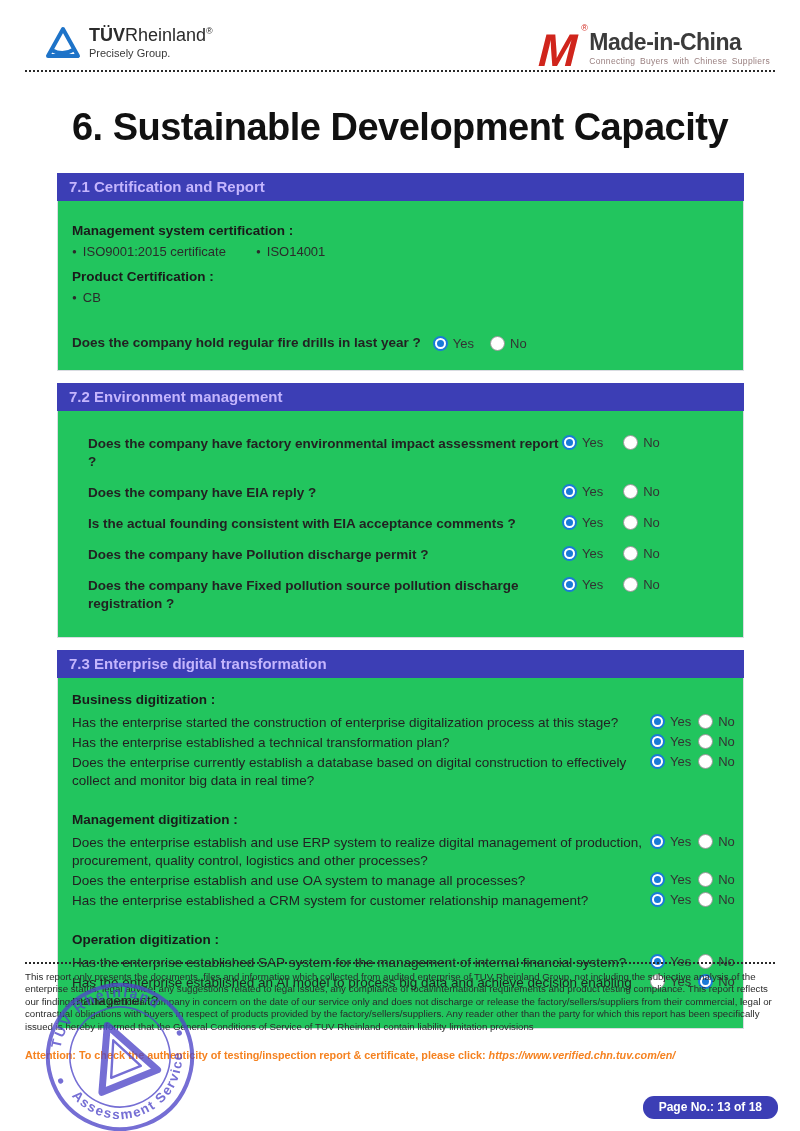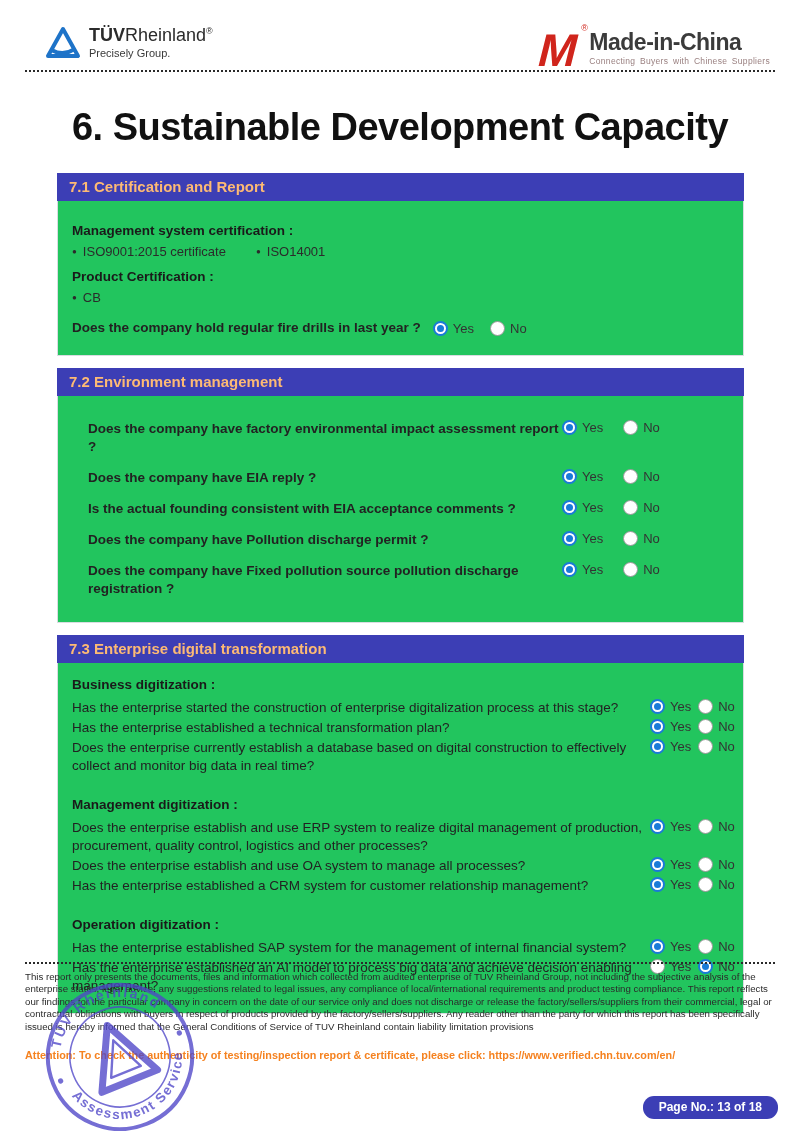--- a/index.html
+++ b/index.html
@@ -22,61 +22,61 @@
   .mic-tagline { font-size:8.5px; color:#9a8080; letter-spacing:0.3px; word-spacing:2px; margin-top:3px; }
   .dotted-line { border-top:2.5px dotted #2a2a2a; margin:0 25px; height:0; }
   .dotted-top { margin-top:-2px; }
 
   
   .page-title { text-align:center; font-size:38px; font-weight:bold; color:#111; margin:34px 0 24px; letter-spacing:-0.5px; }
 
   
   .form-area { margin:0 56px 0 57px; }
   .section { margin-bottom:12px; }
-  .section-header { background:#3c3eb5; color:#fdba74; font-size:15px; font-weight:bold; padding:5px 12px 6px; }
+  .section-header { background:#3c3eb5; color:#c4b5fd; font-size:15px; font-weight:bold; padding:5px 12px 6px; }
   .section-body { background:#22c55e; border:1px solid #d9dce1; border-top:none; padding:12px 14px 14px; }
 
   .field-label { font-weight:bold; font-size:13.5px; color:#1a1a1a; margin:8px 0 4px; }
   .bullets { display:flex; gap:30px; font-size:13px; color:#2b2b2b; margin:6px 0 10px; }
   .bullet .dot { font-size:8px; vertical-align:2px; margin-right:6px; color:#2b2b2b; }
 
   .q-row { display:flex; align-items:flex-start; margin-bottom:13px; }
   .q { font-size:13.5px; color:#222; line-height:18px; }
   .q-bold { font-weight:bold; }
   .radios { display:flex; flex-shrink:0; }
   .opt { display:inline-flex; align-items:center; gap:5px; }
   .opt-label { font-size:13px; color:#333; }
   .radio { width:15px; height:15px; border-radius:50%; border:1.5px solid #979797; background:#fff; display:inline-block; position:relative; flex-shrink:0; }
   .radio.checked { border:2px solid #1a7ad8; }
   .radio.checked::after { content:""; position:absolute; left:2px; top:2px; width:7px; height:7px; border-radius:50%; background:#1a7ad8; }
 
   
   .s1-body { padding:14px 14px 18px; }
-  .inline-q { display:flex; align-items:center; gap:12px; margin-top:14px; }
+  .inline-q { display:flex; align-items:center; gap:12px; margin-top:29px; }
   .inline-q .radios { gap:16px; }
 
   
   .s2-body { padding:24px 30px 11px; }
   .s2 .q { width:474px; flex-shrink:0; }
   .s2 .radios { gap:20px; margin-left:0; }
 
   
   .s3-body { padding:12px 14px 16px; }
   .s3 .q { width:578px; flex-shrink:0; }
   .s3 .radios { gap:7px; }
   .s3 .q-row { margin-bottom:2px; }
   .group-label { font-weight:bold; font-size:13.5px; color:#1a1a1a; margin:10px 0 7px; }
   .group-label.first { margin-top:2px; }
   .group-gap { height:10px; }
 
   
   .footer-dotted { position:absolute; left:25px; right:25px; top:962px; border-top:2.5px dotted #2a2a2a; }
   .disclaimer { position:absolute; left:25px; right:20px; top:971px; font-size:9.7px; line-height:12.4px; color:#2b2b2b; }
   .attention { position:absolute; left:25px; right:20px; top:1049px; font-size:10.8px; font-weight:bold; color:#f58220; }
-  .attention .url { color:#f58220; }
+  .attention .url { color:#f58220;font-style:italic; }
   .page-badge { position:absolute; right:22px; top:1096px; background:#3c3eb5; color:#fff; font-size:12px; font-weight:bold; border-radius:11px; padding:4px 16px 5px; }
 
   .stamp { position:absolute; left:44px; top:981px; width:152px; height:152px; transform:rotate(-22deg); opacity:0.78; pointer-events:none; }
 </style>
 </head>
 <body>
 
 <div class="page">
 
   <div class="top-bar">

